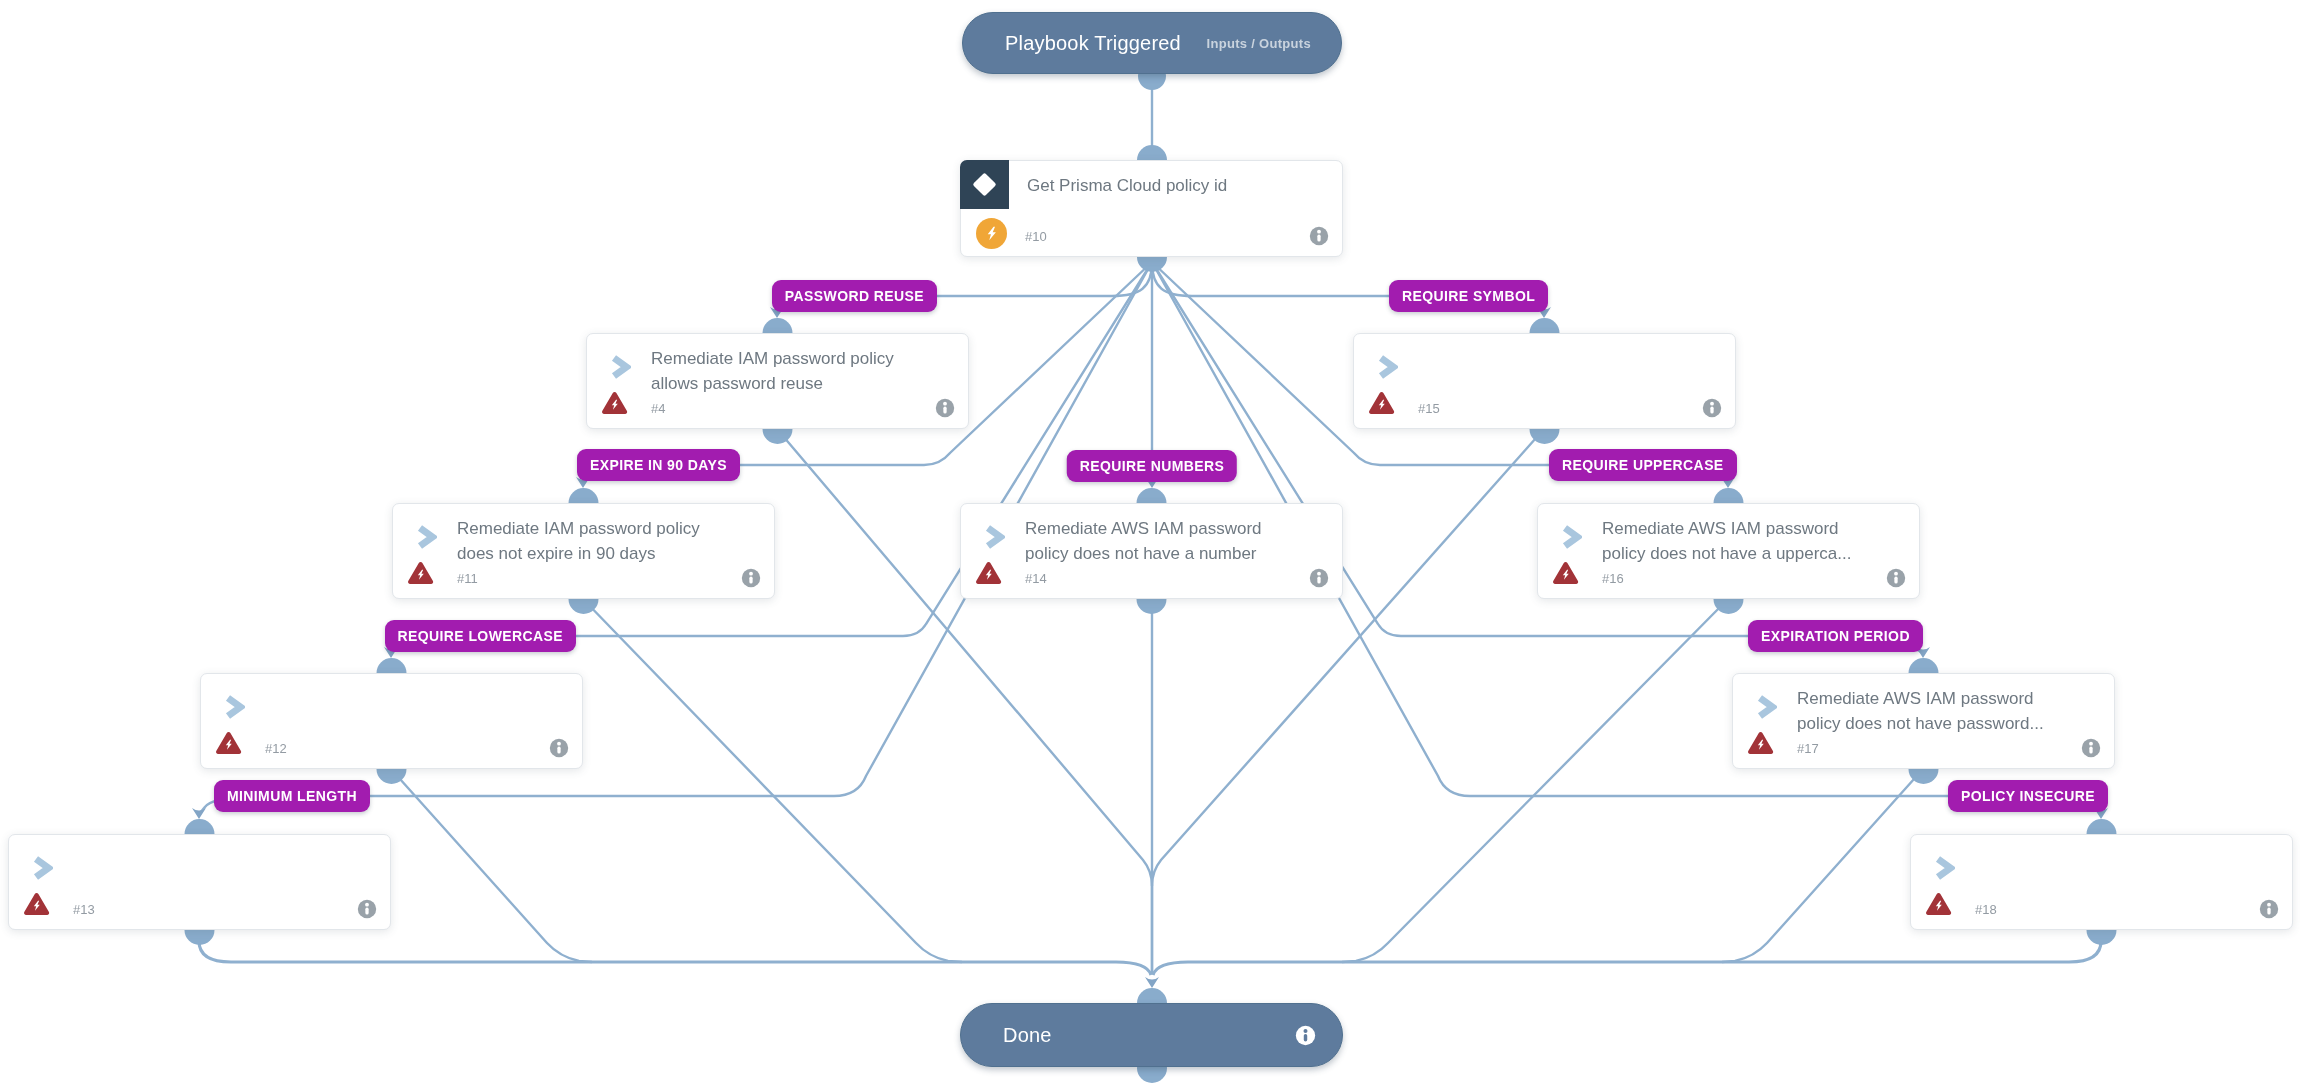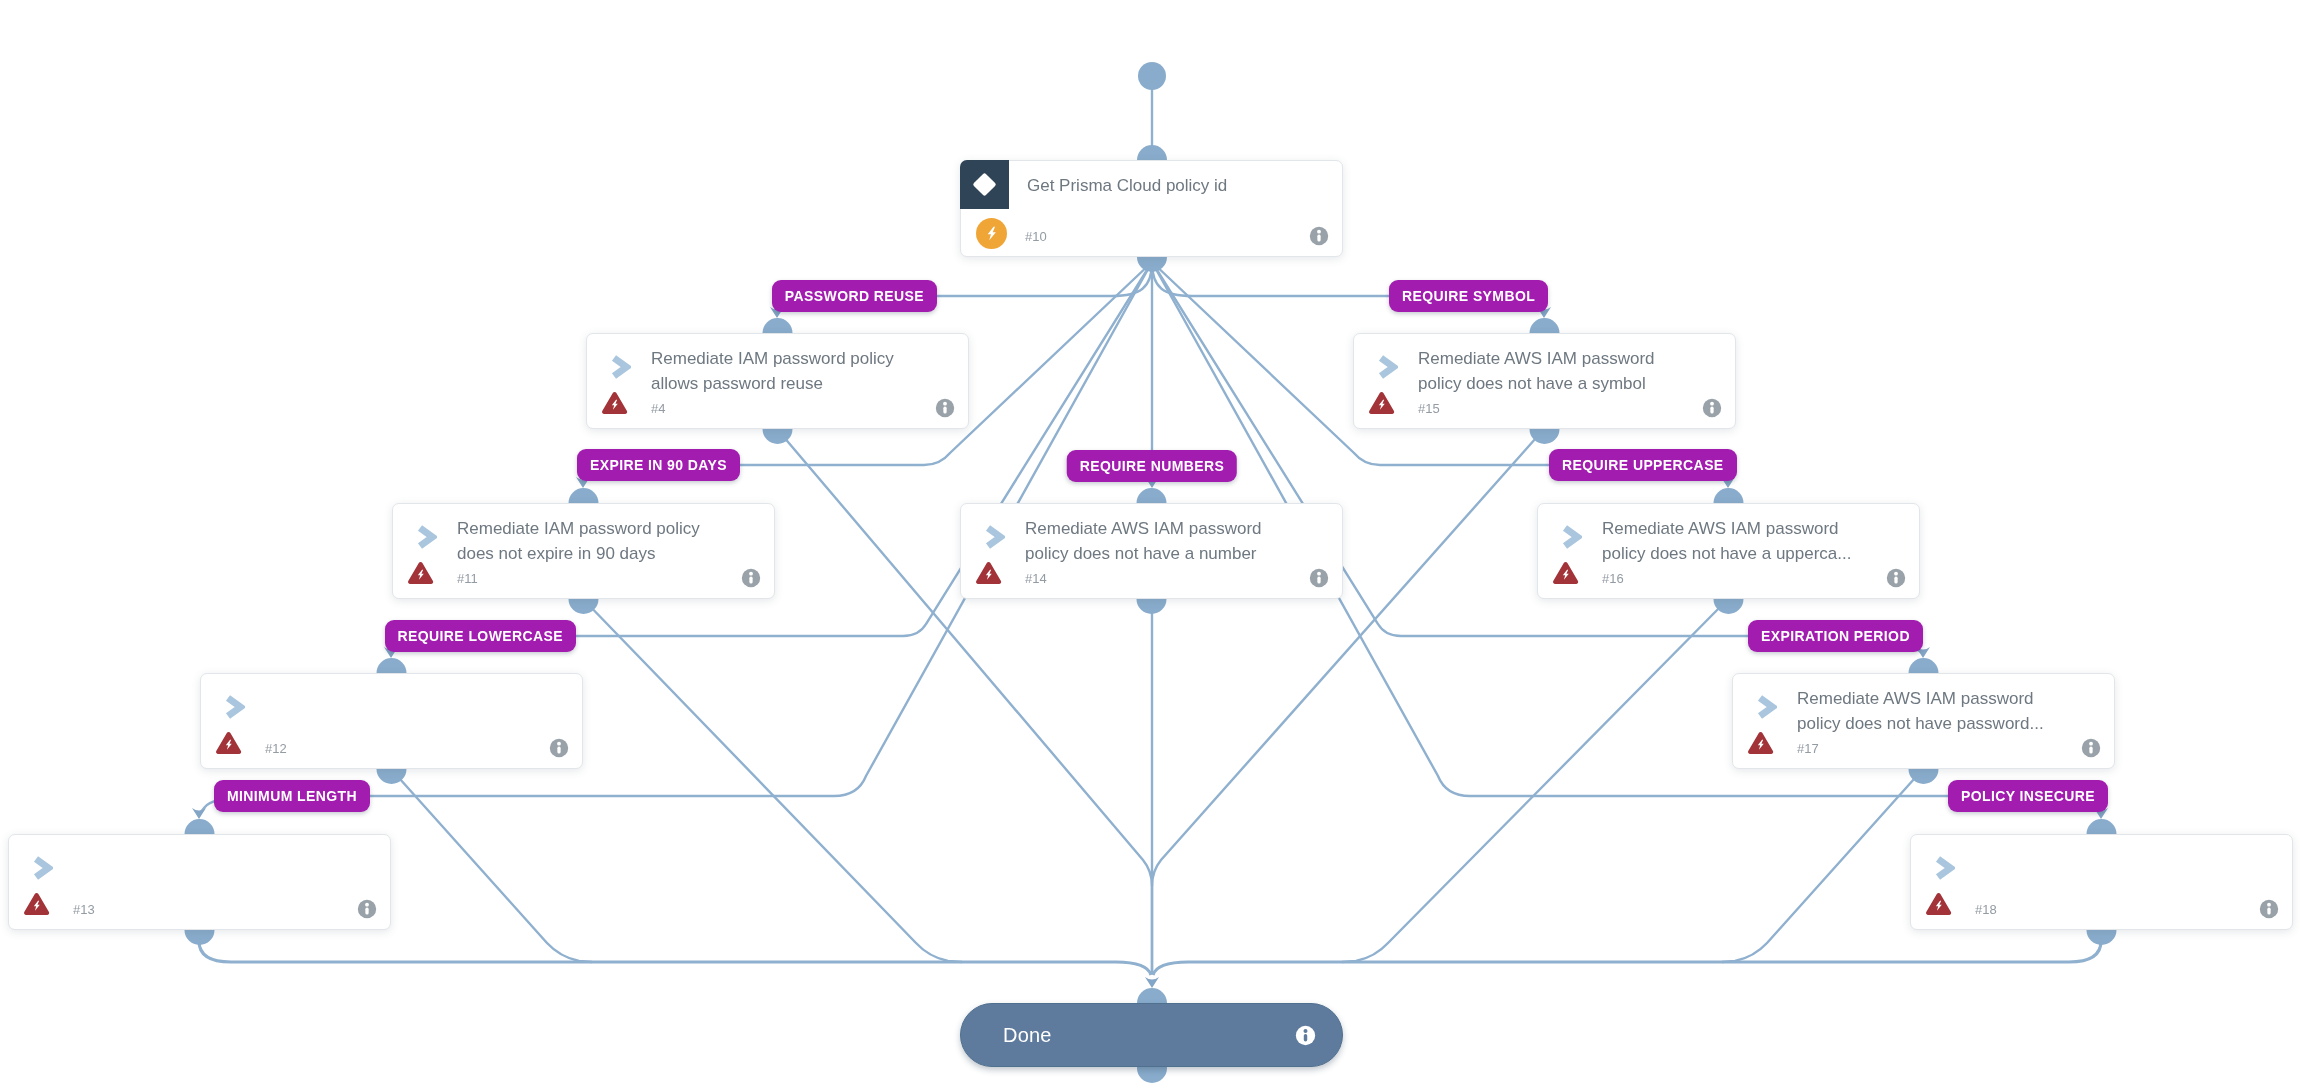--- a/index.html
+++ b/index.html
@@ -104,20 +104,24 @@
       <path d="M1537,307 L1544,318 L1551,307 Q1544,312 1537,307 Z" fill="#83a5c6"></path>
       <path d="M576,477 L583,488 L590,477 Q583,482 576,477 Z" fill="#83a5c6"></path>
       <path d="M1145,477 L1152,488 L1159,477 Q1152,482 1145,477 Z" fill="#83a5c6"></path>
       <path d="M1721,477 L1728,488 L1735,477 Q1728,482 1721,477 Z" fill="#83a5c6"></path>
       <path d="M384,647 L391,658 L398,647 Q391,652 384,647 Z" fill="#83a5c6"></path>
       <path d="M1916,647 L1923,658 L1930,647 Q1923,652 1916,647 Z" fill="#83a5c6"></path>
       <path d="M192,808 L199,819 L206,808 Q199,813 192,808 Z" fill="#83a5c6"></path>
       <path d="M2094,808 L2101,819 L2108,808 Q2101,813 2094,808 Z" fill="#83a5c6"></path>
       <path d="M1145,977 L1152,988 L1159,977 Q1152,982 1145,977 Z" fill="#83a5c6"></path>
     </svg>
+    <div class="pill" style="left: 962px; top: 12px; width: 380px; height: 62px;">
+      <span class="ptitle">Playbook Triggered</span>
+      <span class="io-link">Inputs / Outputs</span>
+    </div>
     <div class="task" style="left: 960px; top: 160px; width: 383px; height: 97px;">
       <div class="cond-badge">
         <div class="diamond"></div>
       </div>
       <div class="cond-title">Get Prisma Cloud policy id</div>
       <div class="auto-badge">
         <svg width="15" height="15" viewBox="0 0 13 14">
           <path d="M8.4,0.6 L3.0,7.8 H6.0 L4.4,13.4 L10.6,5.8 H7.6 L9.8,0.6 Z" fill="#fff"></path>
         </svg>
       </div>
@@ -148,21 +152,20 @@
     <circle cx="10" cy="5.7" r="1.9" fill="#fff"></circle>
     <rect x="8.35" y="8.6" width="3.3" height="7" rx="1.65" fill="#fff"></rect>
         </svg>
       </div>
     </div>
     <div class="blabel" style="top: 280px; right: 1363px;">PASSWORD REUSE</div>
     <div class="task" style="left: 1353px; top: 333px;">
       <div class="chev"><svg width="20" height="24" viewBox="0 0 20 24">
           <path d="M3,3 L15.5,12 L3,21" fill="none" stroke="#a9c6de" stroke-width="7"></path>
         </svg></div>
-      <div class="ttitle">Remediate AWS IAM password policy does not have a symbol</div>
       <div class="err"><svg width="27" height="25" viewBox="0 0 27 25">
     <path d="M11.8,2.0 a2.1,2.1 0 0 1 3.6,0 L25.8,19.8 a2.1,2.1 0 0 1 -1.8,3.2 H3.2 a2.1,2.1 0 0 1 -1.8,-3.2 Z" fill="#a23338"></path>
     <g transform="translate(8.5,8.2) scale(0.78)">
             <path d="M8.4,0.6 L3.0,7.8 H6.0 L4.4,13.4 L10.6,5.8 H7.6 L9.8,0.6 Z" fill="#fff"></path>
           </g>
         </svg></div>
       <div class="tid">#15</div>
       <div class="tinfo">
         <svg width="20" height="20" viewBox="0 0 20 20">
     <circle cx="10" cy="10" r="9.2" fill="#99a2a9"></circle>

